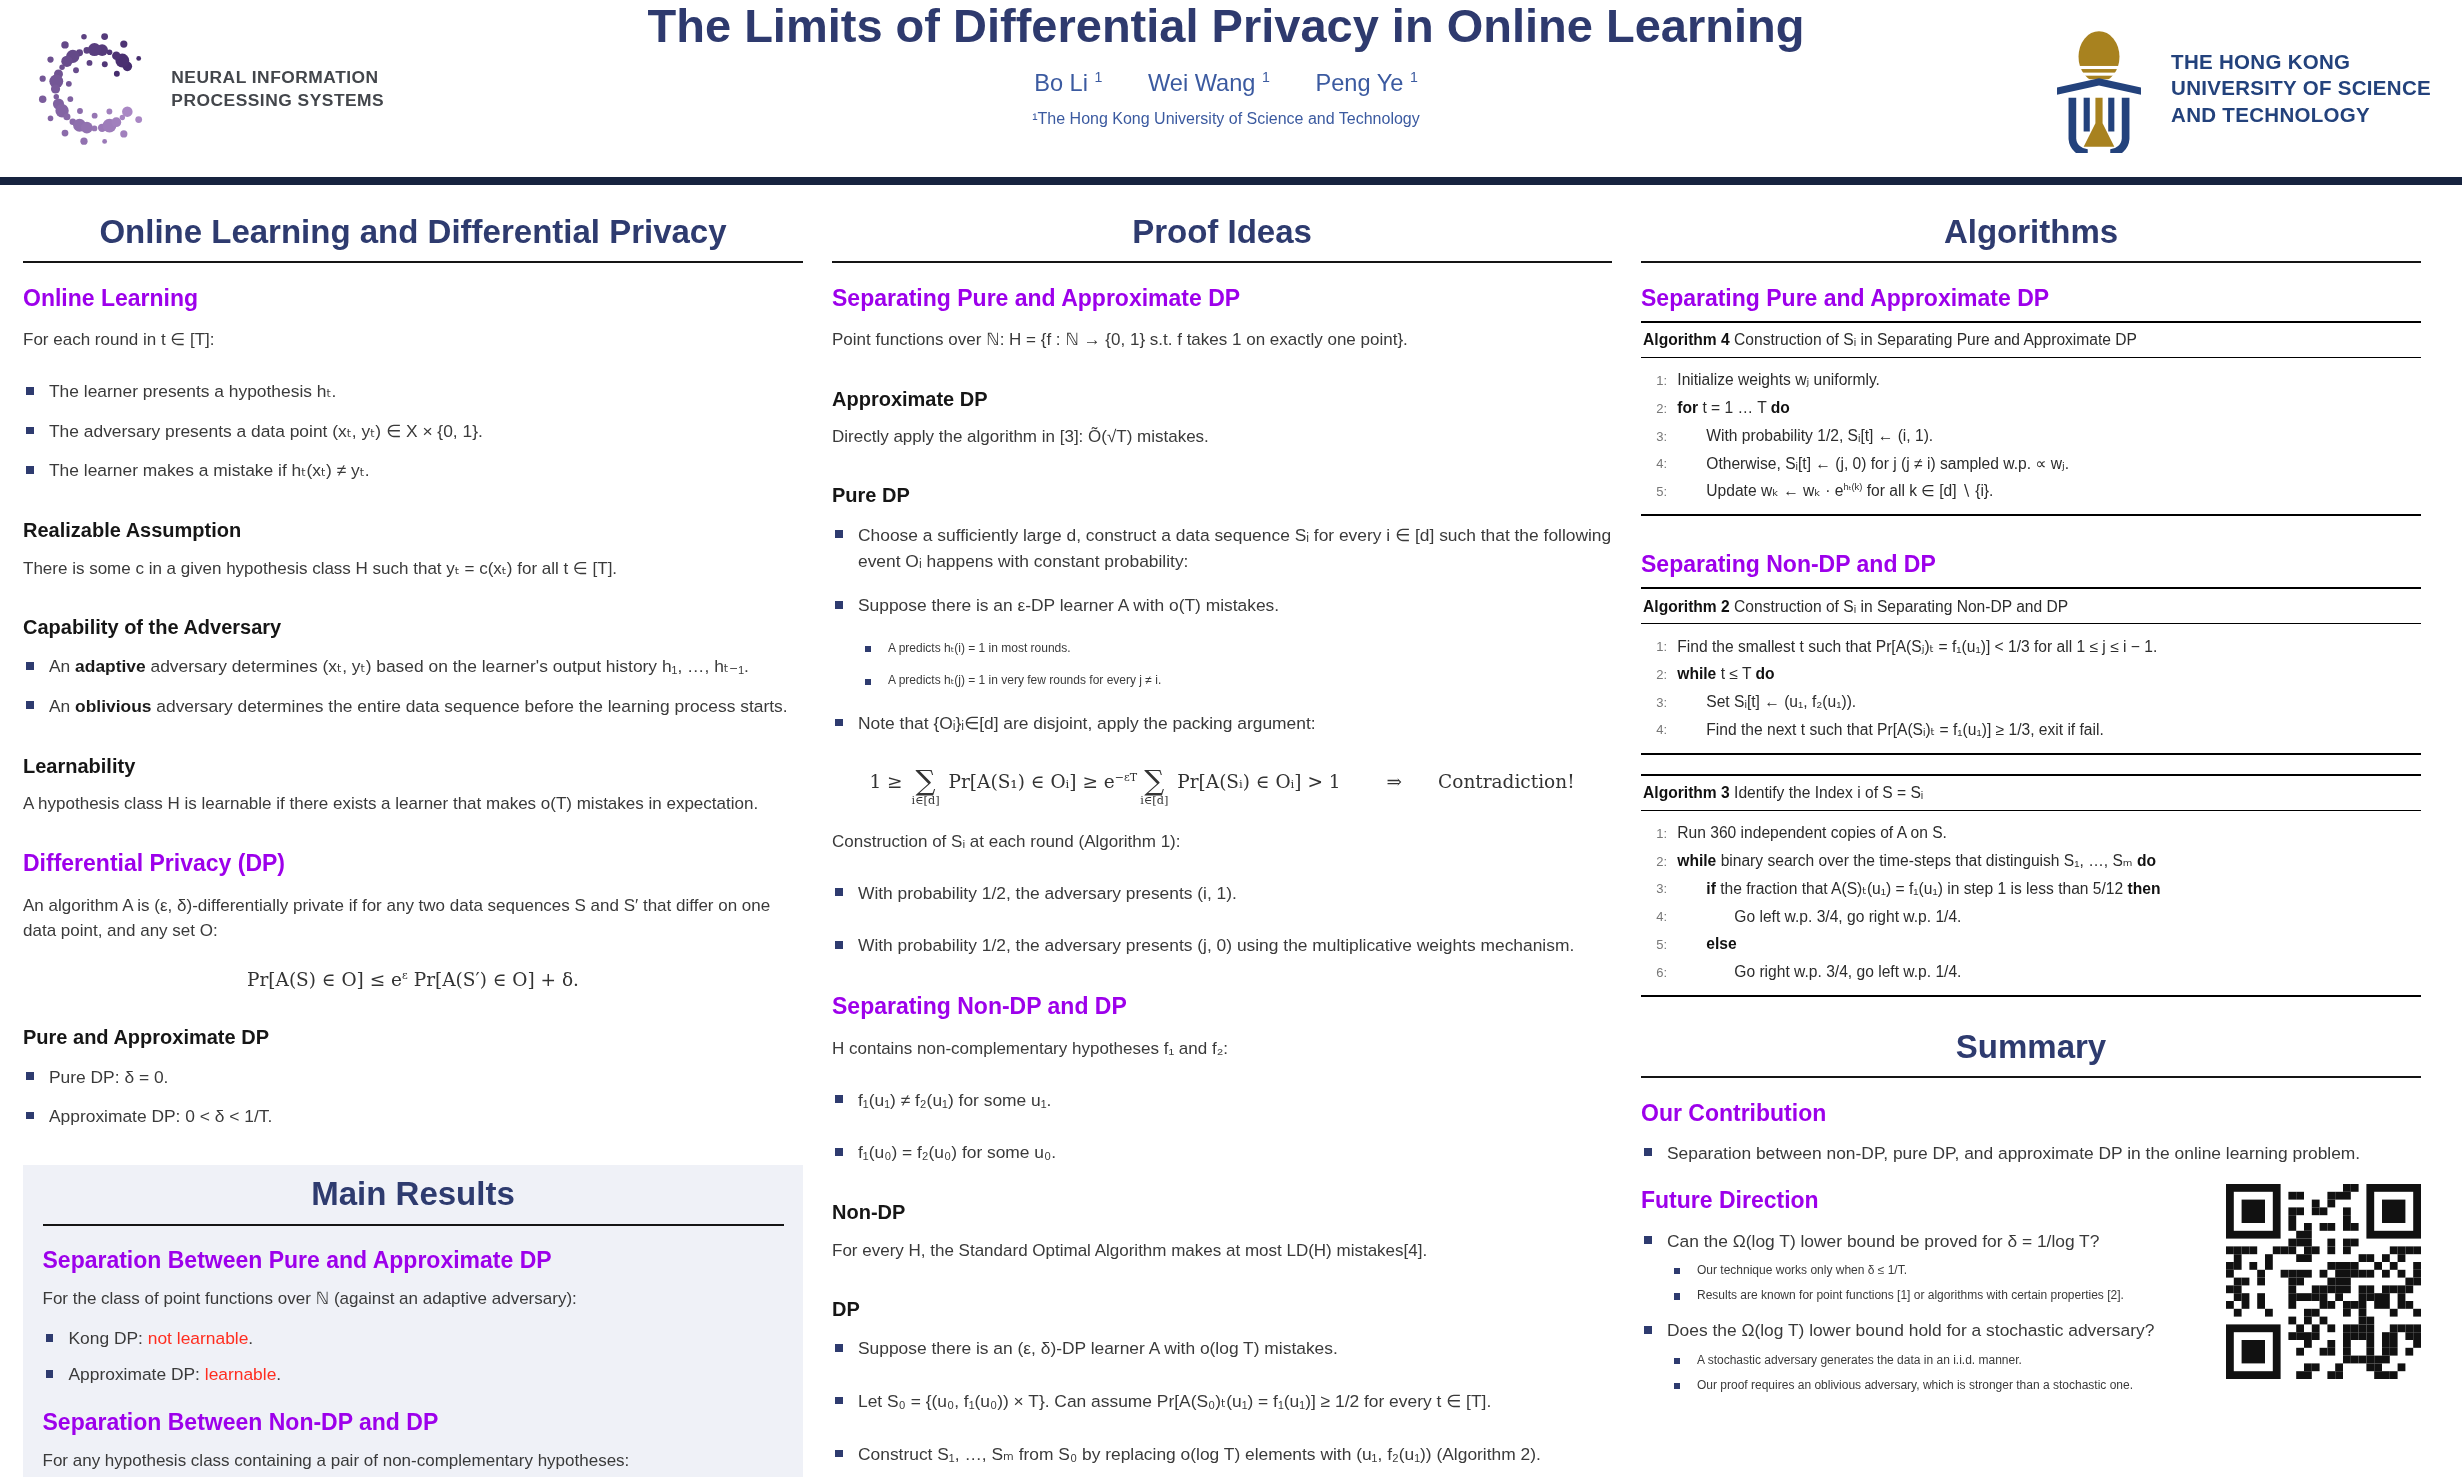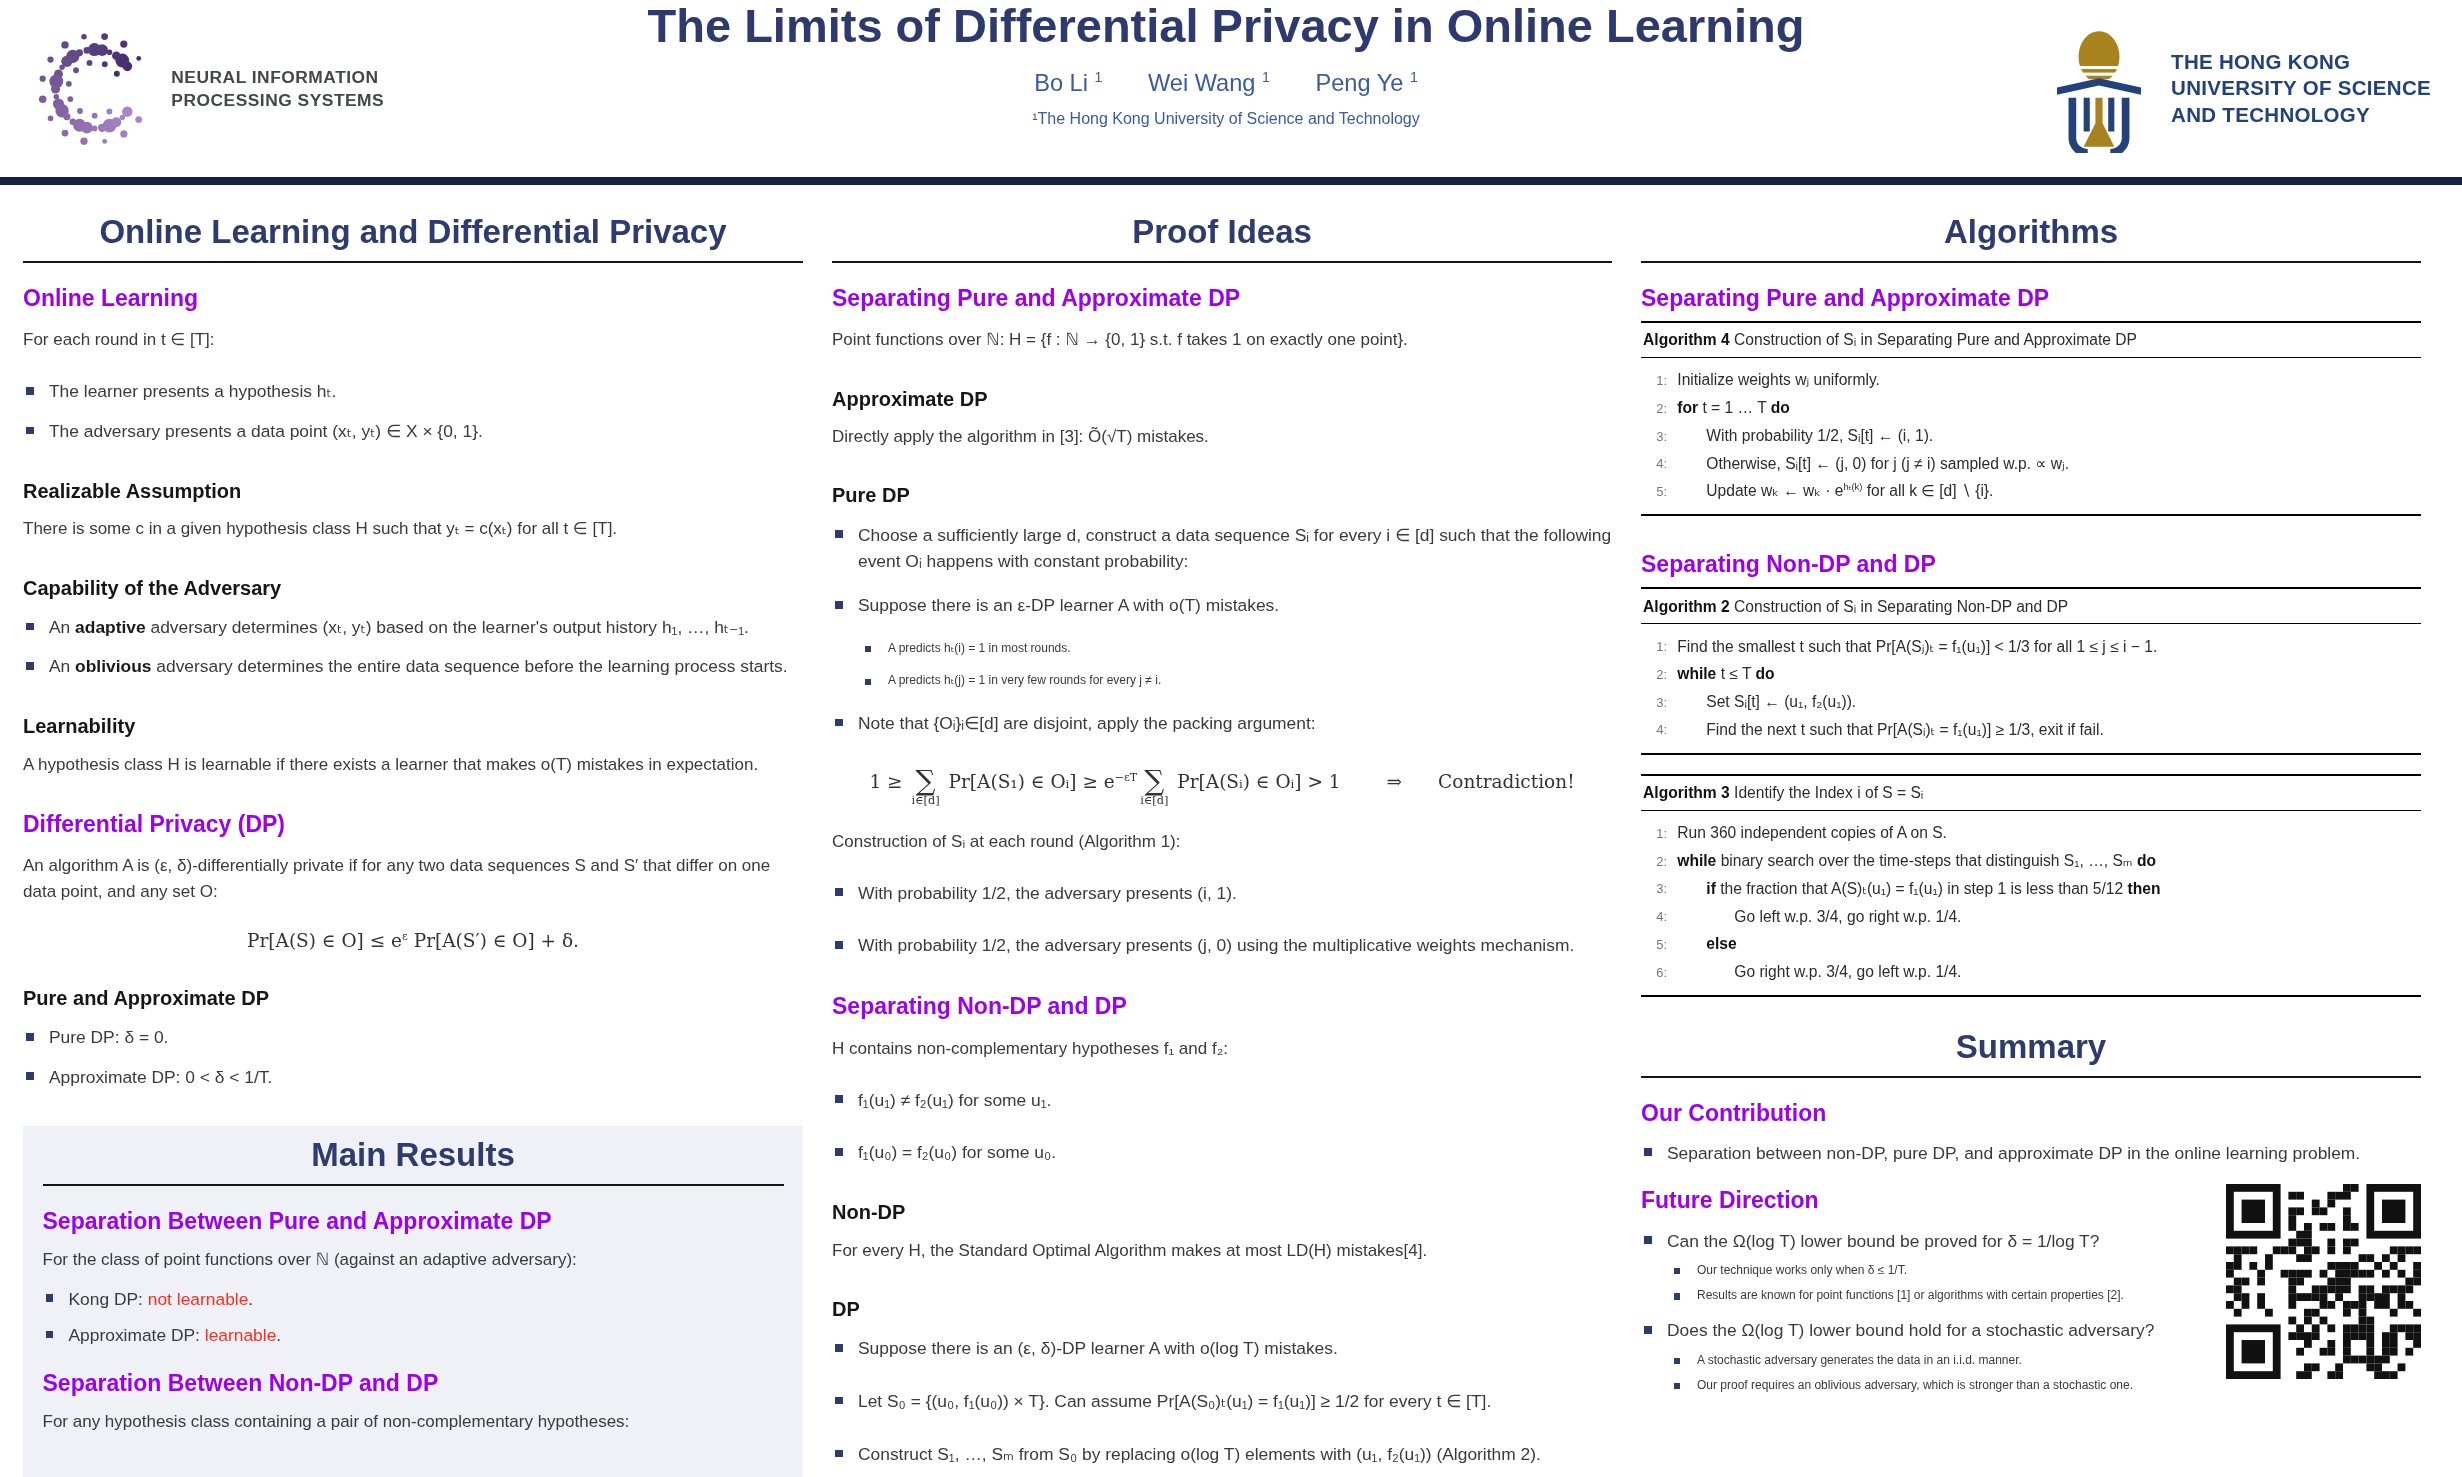--- a/index.html
+++ b/index.html
@@ -153,20 +153,21 @@
 
   <div class="col">
     <div class="sec-title">Online Learning and Differential Privacy</div>
     <div class="rule"></div>
 
     <div class="h-purple">Online Learning</div>
     <div class="body-text">For each round in t ∈ [T]:</div>
     <div>
       <div class="bullet">The learner presents a hypothesis hₜ.</div>
       <div class="bullet">The adversary presents a data point (xₜ, yₜ) ∈ X × {0, 1}.</div>
+      <div class="bullet">The learner makes a mistake if hₜ(xₜ) ≠ yₜ.</div>
     </div>
 
     <div class="h-black">Realizable Assumption</div>
     <div class="body-text">There is some c in a given hypothesis class H such that yₜ = c(xₜ) for all t ∈ [T].</div>
 
     <div class="h-black">Capability of the Adversary</div>
     <div>
       <div class="bullet"><span>An </span><span class="bold">adaptive</span><span> adversary determines (xₜ, yₜ) based on the learner's output history h₁, …, hₜ₋₁.</span></div>
       <div class="bullet"><span>An </span><span class="bold">oblivious</span><span> adversary determines the entire data sequence before the learning process starts.</span></div>
     </div>

